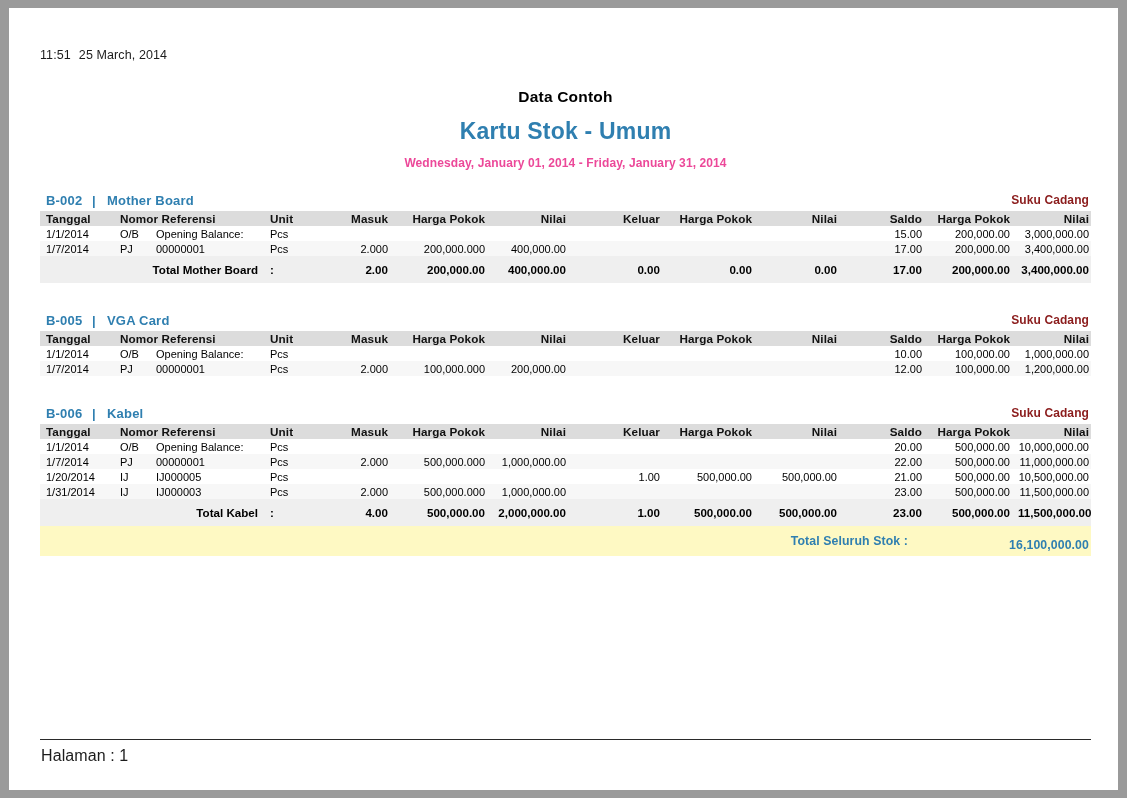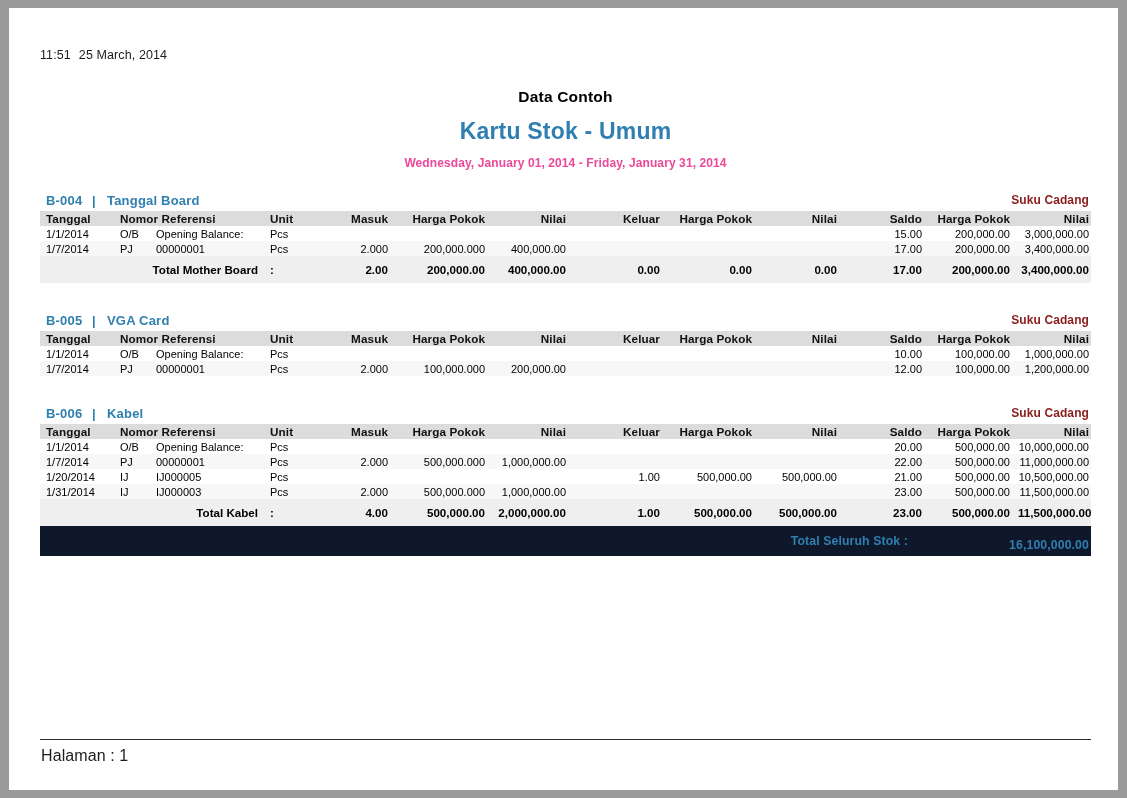--- a/index.html
+++ b/index.html
@@ -197,21 +197,21 @@
   }
 
   
   .group-gap { height: 27px; }
 
   
   .grand-band {
     position: relative;
     width: 1051px;
     height: 30px;
-    background: #0f172a;
+    background: #fef9c3;
   }
   .grand-label {
     position: absolute;
     right: 183px;
     top: 8px;
     font-size: 12.3px;
     font-weight: bold;
     color: #2f7fb0;
     letter-spacing: 0.1px;
   }
@@ -256,23 +256,23 @@
 
       <div class="title-block">
         <div class="company-name">Data Contoh</div>
         <div class="report-title">Kartu Stok - Umum</div>
         <div class="report-period">Wednesday, January 01, 2014 - Friday, January 31, 2014</div>
       </div>
 
       <div class="groups" id="groups-container">
           <div class="group">
             <div class="group-head">
-              <span class="group-code">B-004</span>
+              <span class="group-code">B-002</span>
               <span class="group-sep">|</span>
-              <span class="group-name">Tanggal Board</span>
+              <span class="group-name">Mother Board</span>
               <span class="group-category">Suku Cadang</span>
             </div>
             <table class="stock">
               <colgroup>
                 <col style="width:74px">
                 <col style="width:38px">
                 <col style="width:112px">
                 <col style="width:68px">
                 <col style="width:68px">
                 <col style="width:97px">

